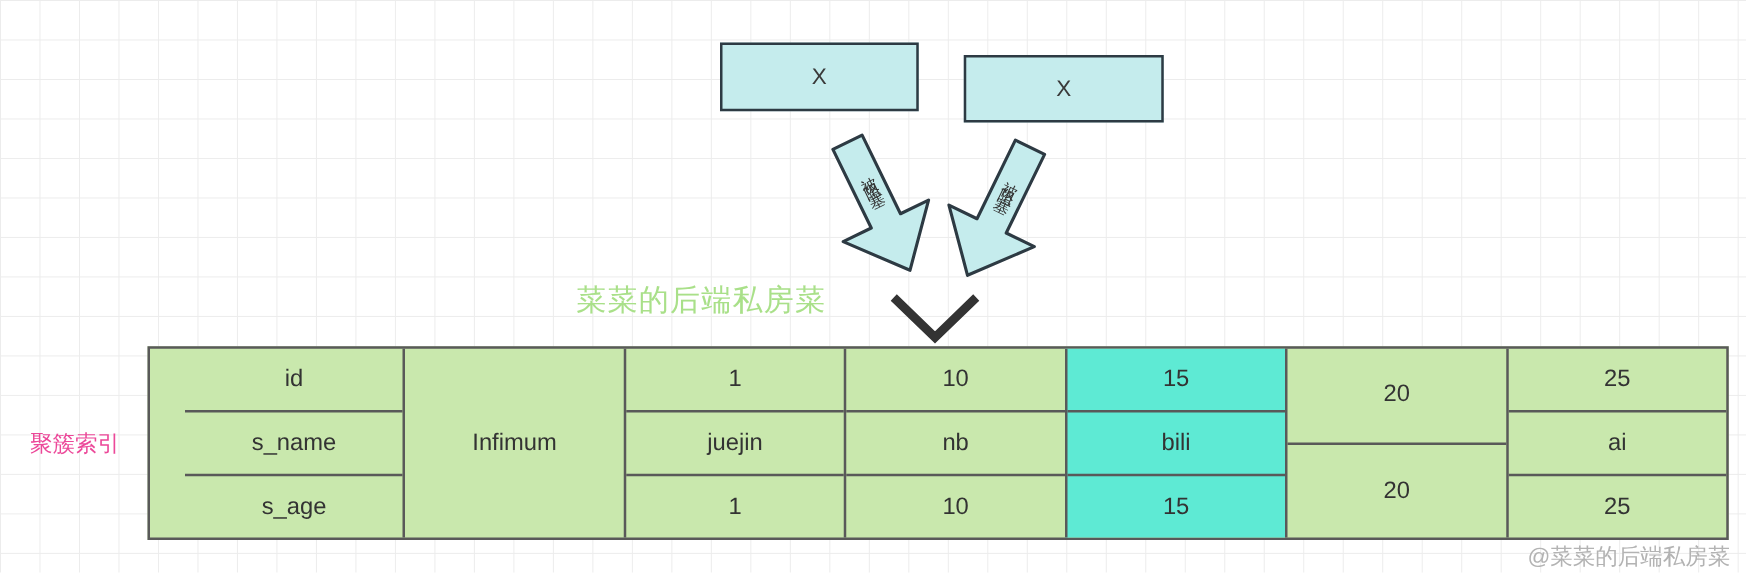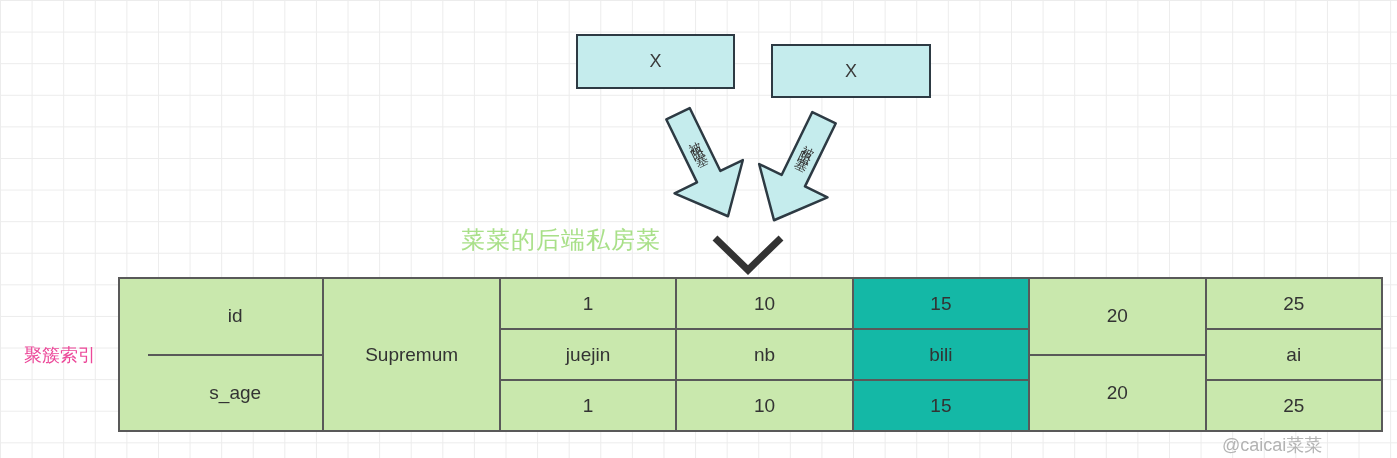--- a/index.html
+++ b/index.html
@@ -64,21 +64,21 @@
     position:absolute; left:118px; top:277px;
     width:1265px; height:155px;
     display:flex;
     box-sizing:border-box;
     border:2px solid #595959;
     background:#c9e8ad;
     padding-left:28px;
   }
   .tcol { flex:1; display:flex; flex-direction:column; border-left:2px solid #595959; min-width:0; }
   .tcol:first-child { border-left:none; }
-  .tcol.highlight { background:#14b8a6; }
+  .tcol.highlight { background:#5eead4; }
   .tcell {
     flex:1; display:flex; align-items:center; justify-content:center;
     border-top:2px solid #595959;
     font-size:19px; color:#333; overflow:hidden;
   }
   .tcol .tcell:first-child { border-top:none; }
   .tcell.merged { border-top:none; }
 </style>
 </head>
 <body>
@@ -108,25 +108,26 @@
 <svg id="chevron" width="76" height="44" viewBox="0 0 76 44">
   <polyline points="5,6 38,38 71,6" fill="none" stroke="#333333" stroke-width="7" stroke-linecap="butt" stroke-linejoin="miter"></polyline>
 </svg>
 
 <div class="row-label">聚簇索引</div>
 
 <div class="data-table">
 
   <div class="tcol">
     <div class="tcell">id</div>
+    <div class="tcell">s_name</div>
     <div class="tcell">s_age</div>
   </div>
 
   <div class="tcol">
-    <div class="tcell merged">Supremum</div>
+    <div class="tcell merged">Infimum</div>
   </div>
 
   <div class="tcol">
     <div class="tcell">1</div>
     <div class="tcell">juejin</div>
     <div class="tcell">1</div>
   </div>
 
   <div class="tcol">
     <div class="tcell">10</div>
@@ -147,13 +148,13 @@
 
   <div class="tcol">
     <div class="tcell">25</div>
     <div class="tcell">ai</div>
     <div class="tcell">25</div>
   </div>
 
 
 </div>
 
-<div class="wm-corner">@caicai菜菜</div>
+<div class="wm-corner">@菜菜的后端私房菜</div>
 
 </body></html>

